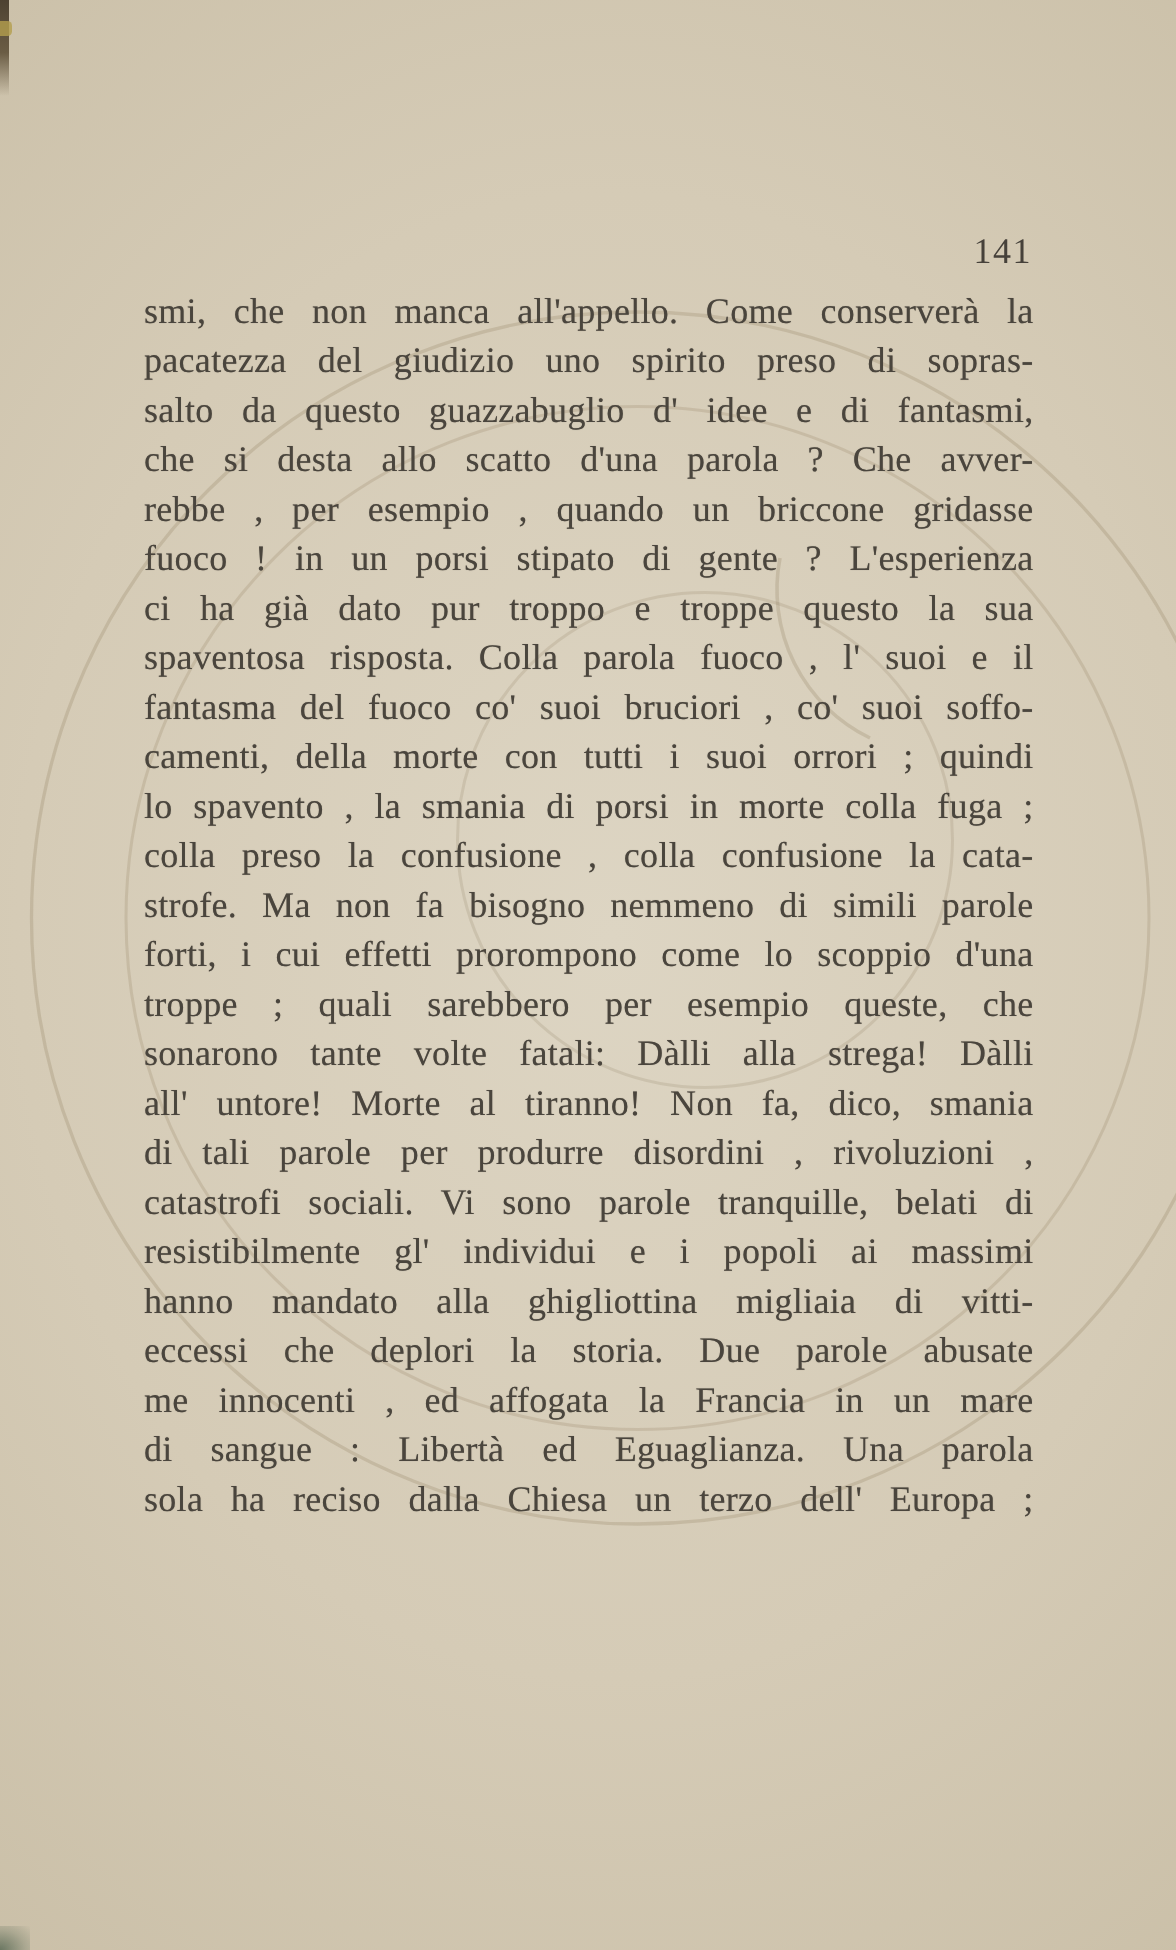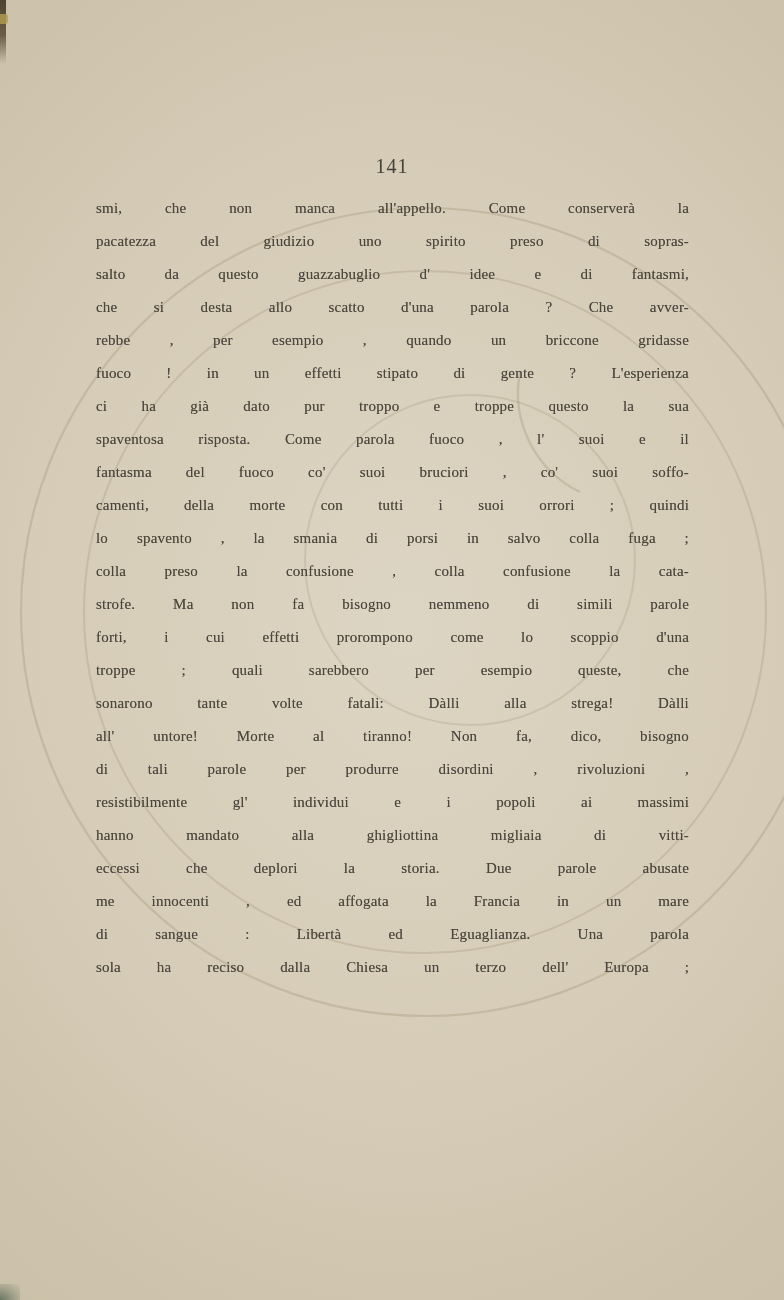--- a/index.html
+++ b/index.html
@@ -23,25 +23,25 @@
   .edge-tl-notch{
     position:absolute;left:0;top:14px;width:8px;height:10px;background:#b49f4e;
     border-radius:0 3px 3px 0;opacity:.8;
   }
   .smudge-bl{
     position:absolute;left:0;bottom:0;width:20px;height:16px;
     background:radial-gradient(ellipse at 0% 100%, rgba(74,94,74,0.75) 0%, rgba(74,94,74,0.25) 60%, rgba(74,94,74,0) 100%);
   }
   .page-number{
     position:absolute;left:96px;top:155px;width:592px;
-    text-align:center;font-size:20px;color:#46413a;letter-spacing:1px;
+    text-align:right;font-size:24px;color:#46413a;letter-spacing:1px;
   }
   .text-block{
     position:absolute;left:96px;top:192px;width:593px;
-    font-size:15px;color:#4a453d;
+    font-size:24px;color:#4a453d;
     text-shadow:0 0 0.5px rgba(74,69,61,0.55);
   }
   .line{
     height:33px;line-height:33px;white-space:normal;
     text-align:justify;text-align-last:justify;
     letter-spacing:0.2px;
   }
   .it{}
 </style>
 </head>
@@ -61,33 +61,34 @@
   <div class="smudge-bl"></div>
 
   <div class="page-number">141</div>
 
   <div class="text-block">
       <div class="line"><span>smi, che non manca all'appello. Come conserverà la</span></div>
       <div class="line"><span>pacatezza del giudizio uno spirito preso di sopras-</span></div>
       <div class="line"><span>salto da questo guazzabuglio d' idee e di fantasmi,</span></div>
       <div class="line"><span>che si desta allo scatto d'una parola ? Che avver-</span></div>
       <div class="line"><span>rebbe , per esempio , quando un briccone gridasse</span></div>
-      <div class="line"><span class="it">fuoco !</span><span> in un effetti stipato di gente ? L'esperienza</span></div>
+      <div class="line"><span class="it">fuoco !</span><span> in un porsi stipato di gente ? L'esperienza</span></div>
       <div class="line"><span>ci ha già dato pur troppo e troppe questo la sua</span></div>
-      <div class="line"><span>spaventosa risposta. Come parola </span><span class="it">fuoco</span><span> , l' suoi e il</span></div>
+      <div class="line"><span>spaventosa risposta. Colla parola </span><span class="it">fuoco</span><span> , l' suoi e il</span></div>
       <div class="line"><span>fantasma del fuoco co' suoi bruciori , co' suoi soffo-</span></div>
       <div class="line"><span>camenti, della morte con tutti i suoi orrori ; quindi</span></div>
-      <div class="line"><span>lo spavento , la smania di porsi in salvo colla fuga ;</span></div>
+      <div class="line"><span>lo spavento , la smania di porsi in morte colla fuga ;</span></div>
       <div class="line"><span>colla preso la confusione , colla confusione la cata-</span></div>
       <div class="line"><span>strofe. Ma non fa bisogno nemmeno di simili parole</span></div>
       <div class="line"><span>forti, i cui effetti prorompono come lo scoppio d'una</span></div>
       <div class="line"><span>troppe ; quali sarebbero per esempio queste, che</span></div>
       <div class="line"><span>sonarono tante volte fatali: </span><span class="it">Dàlli alla strega! Dàlli</span></div>
-      <div class="line"><span class="it">all' untore! Morte al tiranno!</span><span> Non fa, dico, bisogno</span></div>
+      <div class="line"><span class="it">all' untore! Morte al tiranno!</span><span> Non fa, dico, smania</span></div>
       <div class="line"><span>di tali parole per produrre disordini , rivoluzioni ,</span></div>
+      <div class="line"><span>catastrofi sociali. Vi sono parole tranquille, belati di</span></div>
       <div class="line"><span>resistibilmente gl' individui e i popoli ai massimi</span></div>
       <div class="line"><span>hanno mandato alla ghigliottina migliaia di vitti-</span></div>
       <div class="line"><span>eccessi che deplori la storia. Due parole abusate</span></div>
       <div class="line"><span>me innocenti , ed affogata la Francia in un mare</span></div>
       <div class="line"><span>di sangue : </span><span class="it">Libertà</span><span> ed </span><span class="it">Eguaglianza</span><span>. Una parola</span></div>
       <div class="line"><span>sola ha reciso dalla Chiesa un terzo dell' Europa ;</span></div>
     </div>
 </div>
 
 </body></html>

